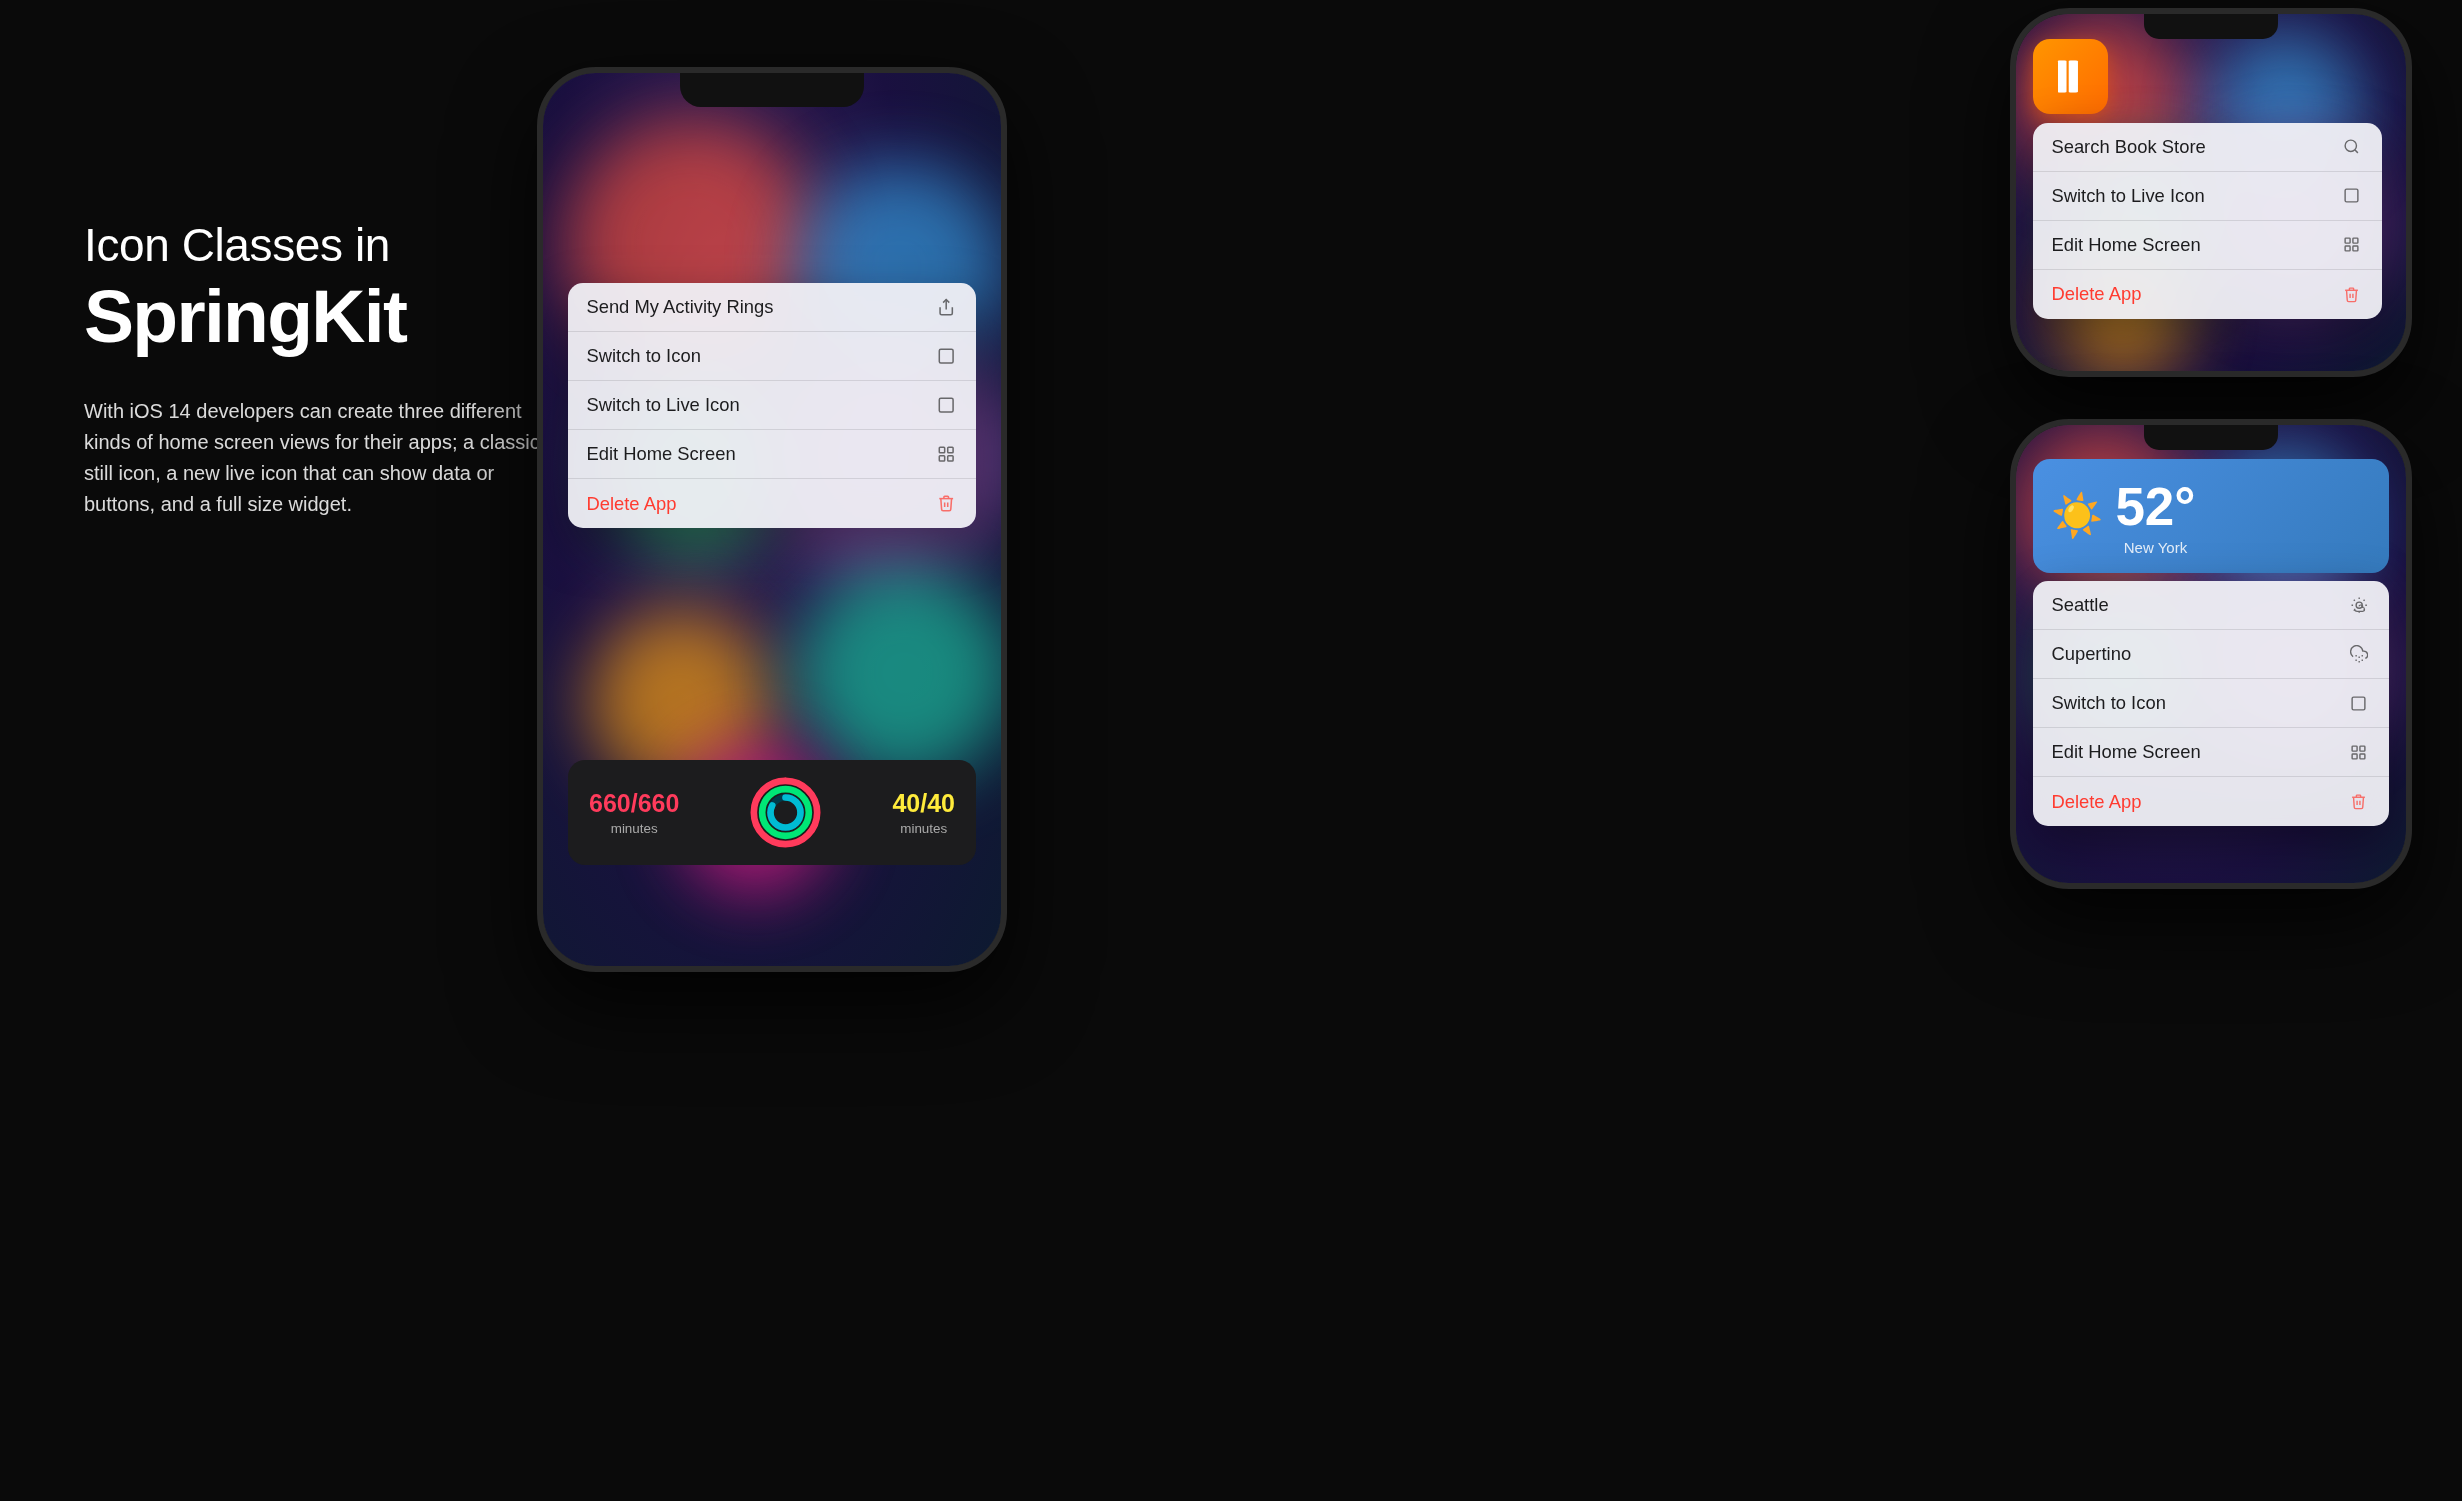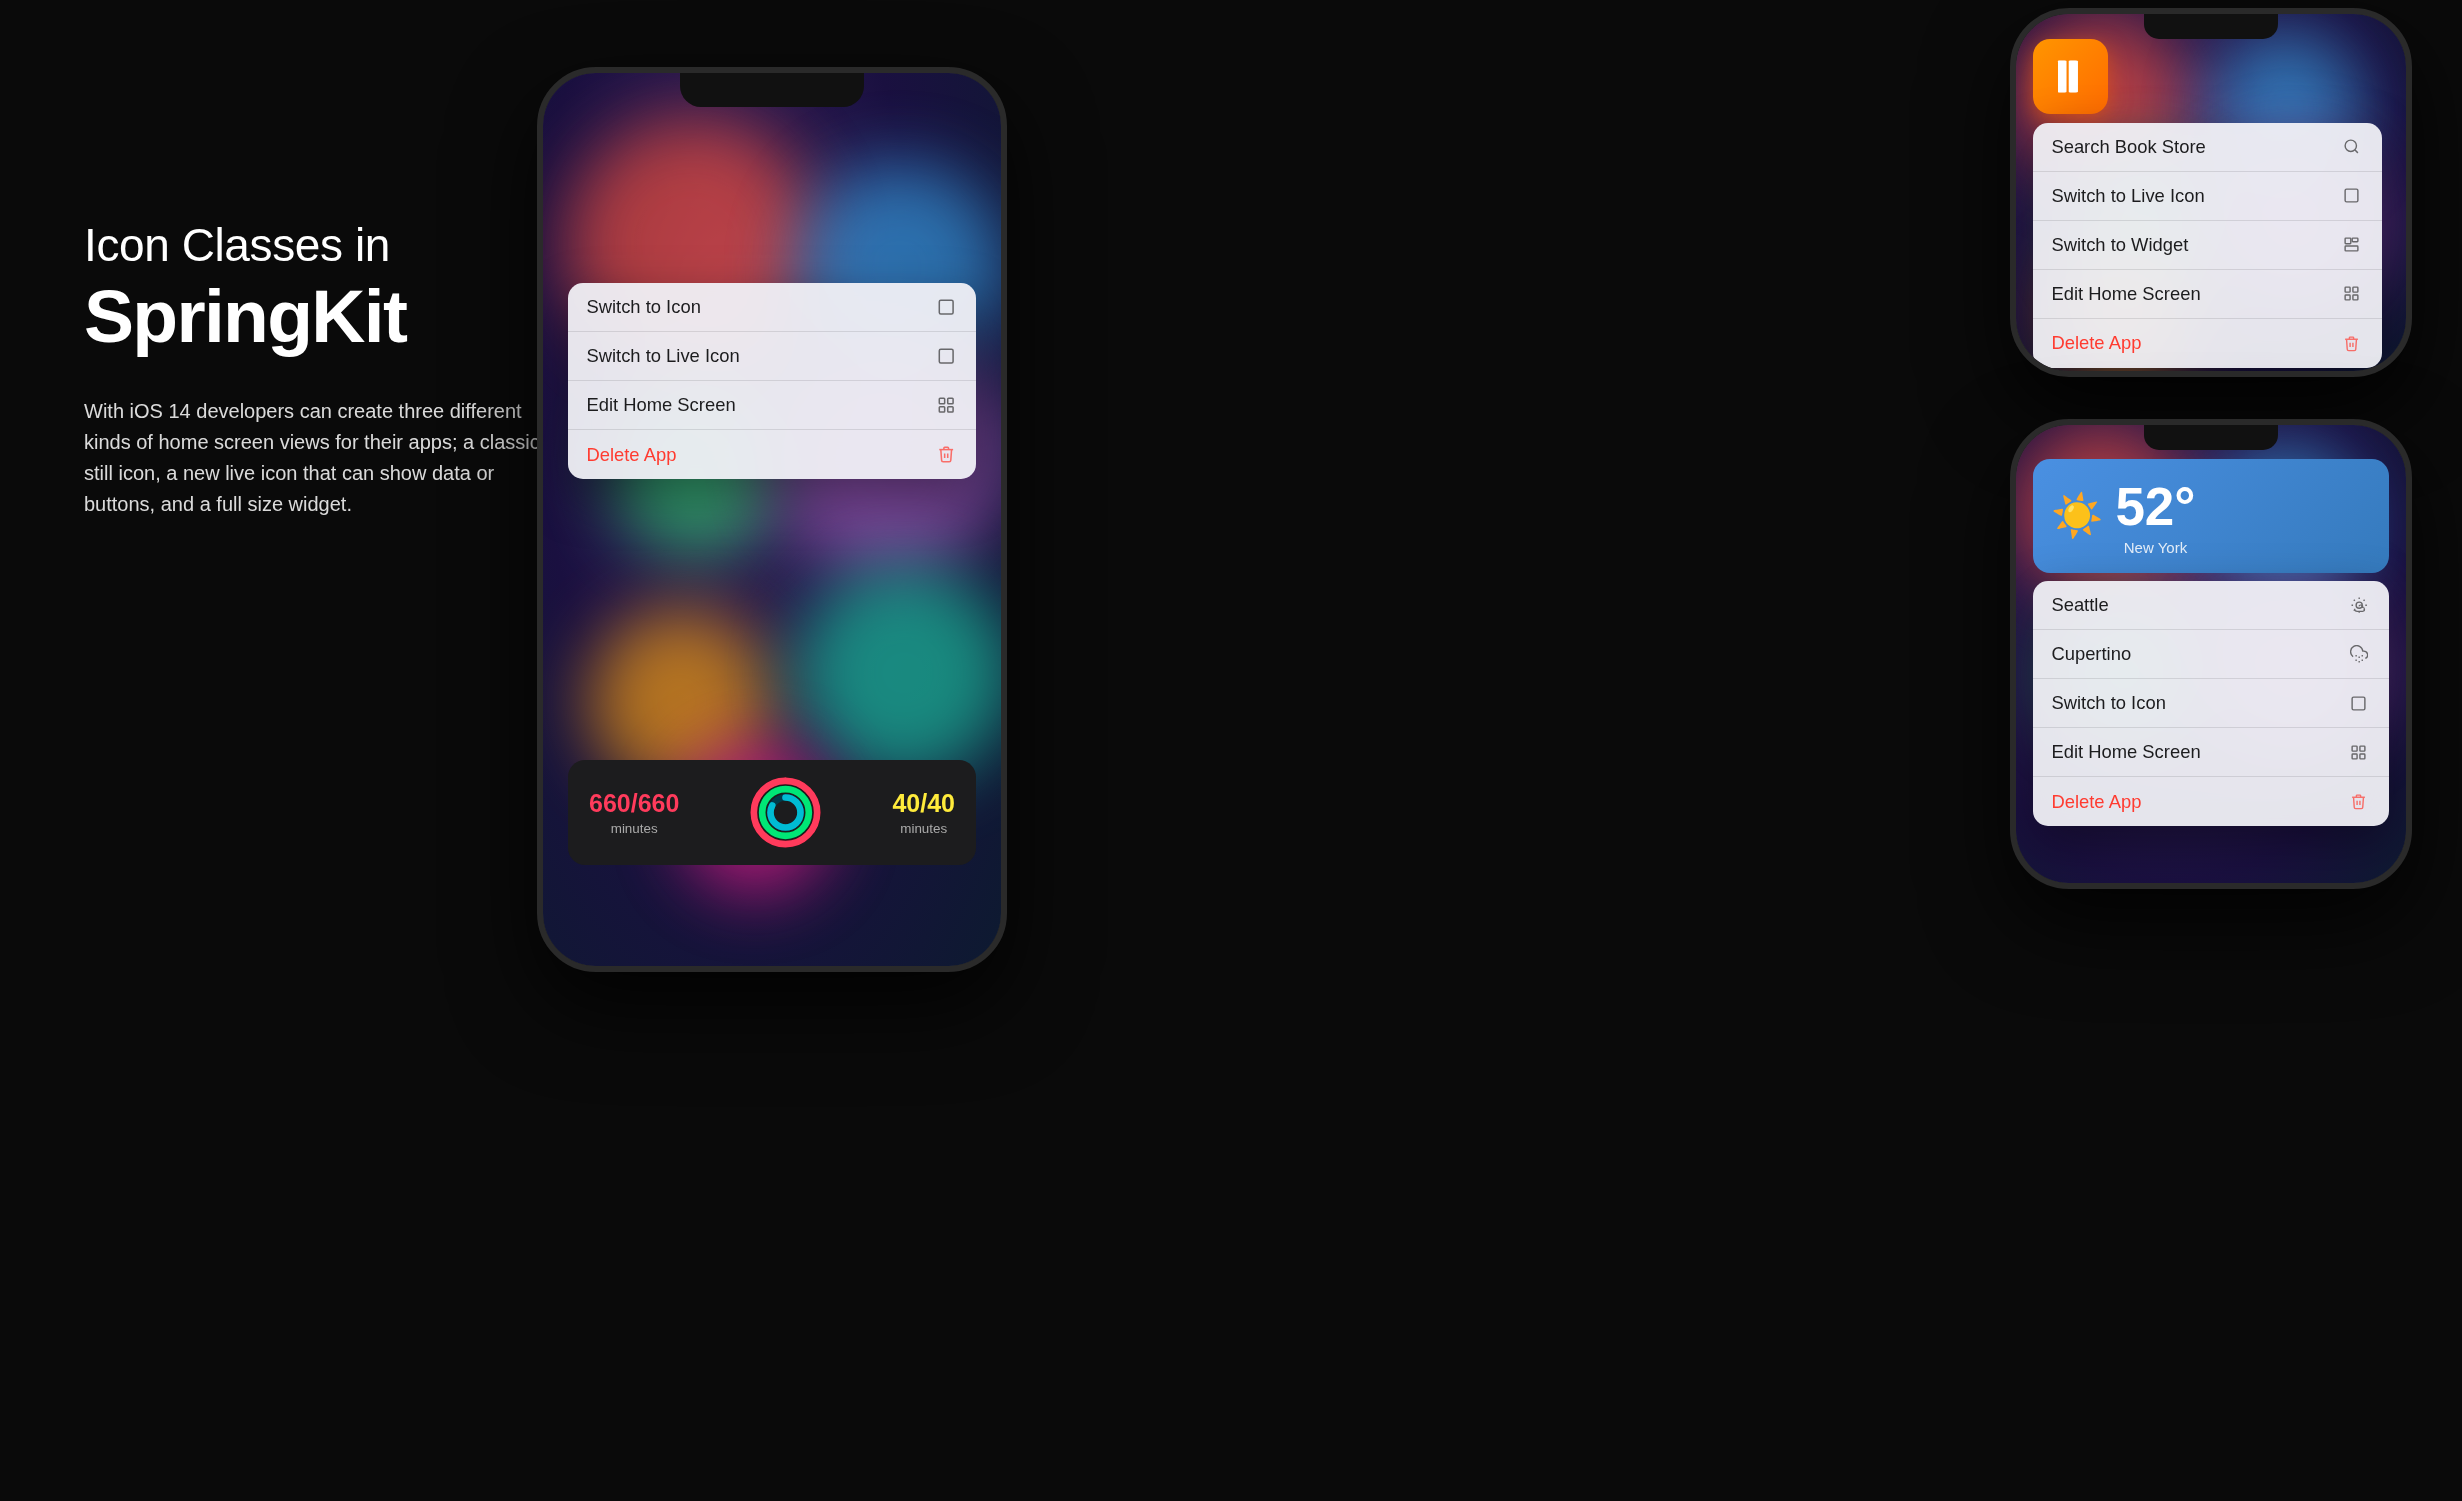--- a/index.html
+++ b/index.html
@@ -225,20 +225,30 @@
       <div class="blob" style="width:235px;height:235px;background:#9b59b6;top:30%;left:50%;"></div>
       <div class="blob" style="width:184px;height:184px;background:#f39c12;top:60%;left:10%;"></div>
       <div class="blob" style="width:218px;height:218px;background:#1abc9c;top:55%;left:55%;"></div>
       <div class="blob" style="width:151px;height:151px;background:#e91e8c;top:75%;left:30%;"></div>
 
       <div class="notch"></div>
 
       <div style="position:absolute; top:210px; left:25px; right:25px;">
         <div class="context-menu">
 
+          <div class="menu-item">
+            <span class="menu-item-text">Send My Activity Rings</span>
+            <div class="menu-icon">
+              <svg width="18.4" height="18.4" viewBox="0 0 24 24" fill="none" stroke="#333" stroke-width="2">
+                <path d="M4 12v8a2 2 0 002 2h12a2 2 0 002-2v-8"></path>
+                <polyline points="16 6 12 2 8 6"></polyline>
+                <line x1="12" y1="2" x2="12" y2="15"></line>
+              </svg>
+            </div>
+          </div>
 
           <div class="menu-item">
             <span class="menu-item-text">Switch to Icon</span>
             <div class="menu-icon">
               <svg width="18.4" height="18.4" viewBox="0 0 24 24" fill="none" stroke="#333" stroke-width="2">
                 <rect x="3" y="3" width="18" height="18" rx="2"></rect>
               </svg>
             </div>
           </div>
 
@@ -348,30 +358,20 @@
 
           <div class="menu-item">
             <span class="menu-item-text">Switch to Live Icon</span>
             <div class="menu-icon">
               <svg width="17" height="17" viewBox="0 0 24 24" fill="none" stroke="#333" stroke-width="2">
                 <rect x="3" y="3" width="18" height="18" rx="2"></rect>
               </svg>
             </div>
           </div>
 
-          <div class="menu-item">
-            <span class="menu-item-text">Switch to Widget</span>
-            <div class="menu-icon">
-              <svg width="17" height="17" viewBox="0 0 24 24" fill="none" stroke="#333" stroke-width="2">
-                <rect x="3" y="3" width="8" height="8" rx="1"></rect>
-                <rect x="13" y="3" width="8" height="5" rx="1"></rect>
-                <rect x="3" y="14" width="18" height="7" rx="1"></rect>
-              </svg>
-            </div>
-          </div>
 
           <div class="menu-item">
             <span class="menu-item-text">Edit Home Screen</span>
             <div class="menu-icon">
               <svg width="17" height="17" viewBox="0 0 24 24" fill="none" stroke="#333" stroke-width="2">
                 <rect x="3" y="3" width="7" height="7" rx="1"></rect>
                 <rect x="14" y="3" width="7" height="7" rx="1"></rect>
                 <rect x="3" y="14" width="7" height="7" rx="1"></rect>
                 <rect x="14" y="14" width="7" height="7" rx="1"></rect>
               </svg>

